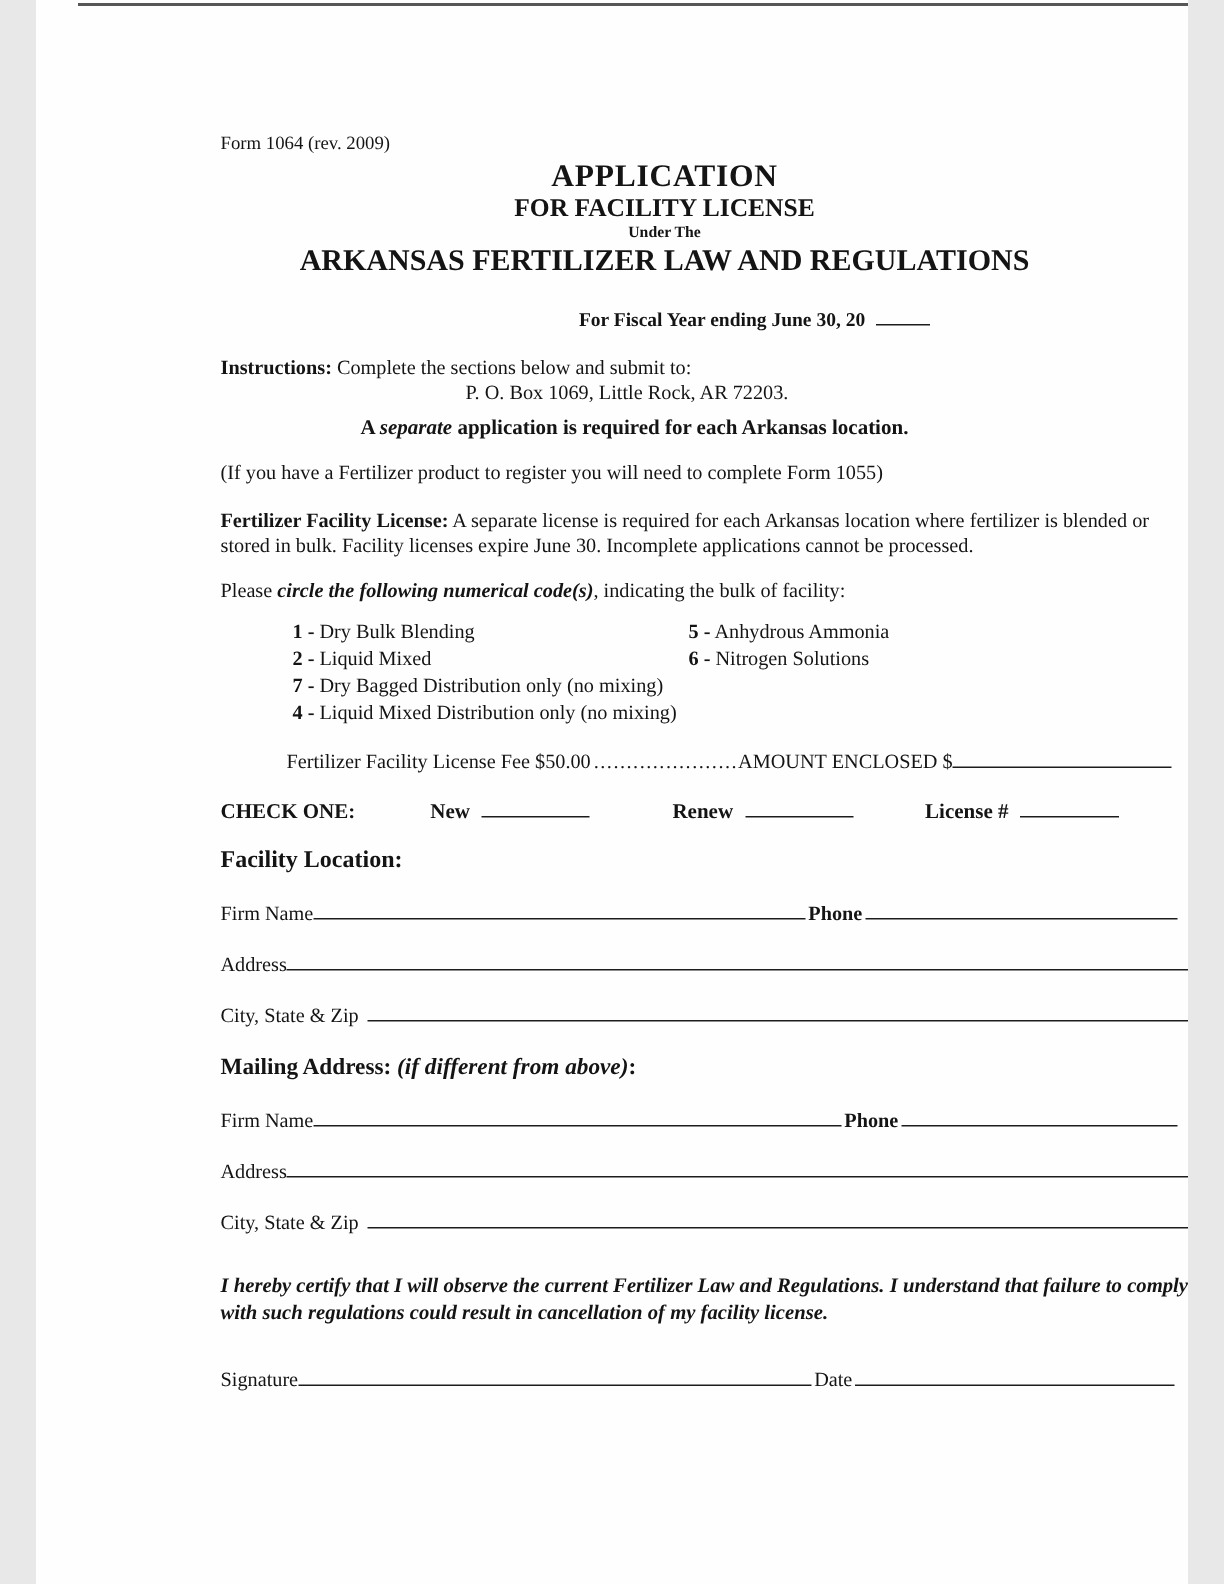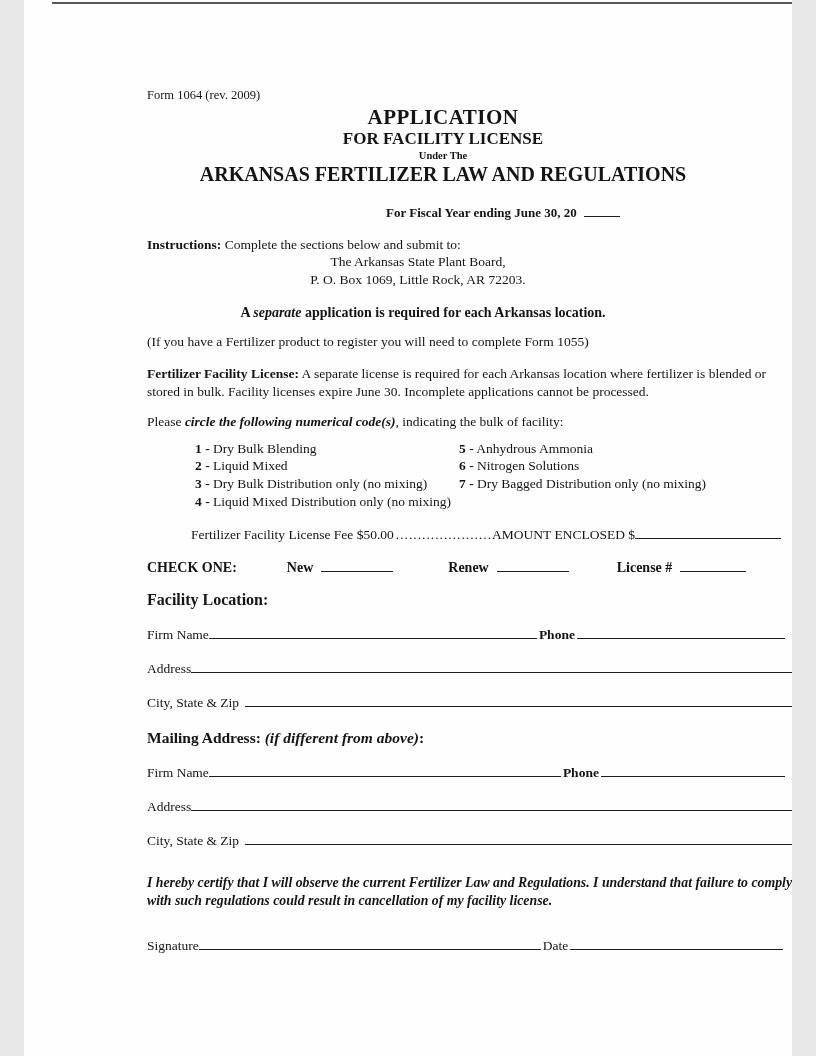--- a/index.html
+++ b/index.html
@@ -35,21 +35,21 @@
     height:13px;
     vertical-align:baseline;
   }
   .fiscal-blank { width:36px; margin-left:4px; }
   .body-text { font-size:13.5px; line-height:1.28; }
   .bold { font-weight:bold; }
   .italic { font-style:italic; }
   .instructions { margin-top:15px; }
   .instr-line1 { font-size:13.5px; }
   .instr-addr { text-align:center; font-size:13.5px; margin-right:110px; line-height:1.28; }
-  .separate-note { margin-top:17px; text-align:center; margin-right:100px; font-size:14px; font-weight:bold; }
+  .separate-note { margin-top:7px; text-align:center; margin-right:100px; font-size:14px; font-weight:bold; }
   .note-1055 { margin-top:13px; text-align:left; margin-right:40px; font-size:13.5px; }
   .license-para { margin-top:15px; width:652px; font-size:13.5px; line-height:1.32; }
   .circle-line { margin-top:13px; font-size:13.5px; }
   .codes { margin-top:11px; margin-left:48px; font-size:13.5px; line-height:1.25; }
   .code-row { display:flex; margin-bottom:1px; }
   .code-left { min-width:258px; padding-right:6px; white-space:nowrap; }
   .code-right { white-space:nowrap; }
   .fee-row { margin-top:14px; font-size:13.5px; display:flex; align-items:baseline;margin-left:44px; }
   .fee-dots { letter-spacing:1px; margin-left:2px; }
   .fee-blank { flex:1 1 auto; margin-right:18px; }
@@ -92,21 +92,20 @@
     <div class="fiscal-row">
       <span>For Fiscal Year ending June 30, 20</span>
       <span class="blank fiscal-blank"></span>
     </div>
 
     <div class="instructions body-text">
       <div class="instr-line1">
         <span class="bold">Instructions:</span>
         <span>Complete the sections below and submit to:</span>
       </div>
-      <div class="instr-addr">The Arkansas State Plant Board,</div>
       <div class="instr-addr">P. O. Box 1069, Little Rock, AR 72203.</div>
     </div>
 
     <div class="separate-note">
       <span>A </span><span class="italic">separate</span><span> application is required for each Arkansas location.</span>
     </div>
 
     <div class="note-1055">(If you have a Fertilizer product to register you will need to complete Form 1055)</div>
 
     <div class="license-para">
@@ -132,24 +131,20 @@
         <div class="code-left">
           <span class="bold">2 -</span>
           <span>Liquid Mixed</span>
         </div>
         <div class="code-right">
           <span class="bold">6 -</span>
           <span>Nitrogen Solutions</span>
         </div>
       </div>
       <div class="code-row">
-        <div class="code-left">
-          <span class="bold">3 -</span>
-          <span>Dry Bulk Distribution only (no mixing)</span>
-        </div>
         <div class="code-right">
           <span class="bold">7 -</span>
           <span>Dry Bagged Distribution only (no mixing)</span>
         </div>
       </div>
       <div class="code-row">
         <div class="code-left">
           <span class="bold">4 -</span>
           <span>Liquid Mixed Distribution only (no mixing)</span>
         </div>

